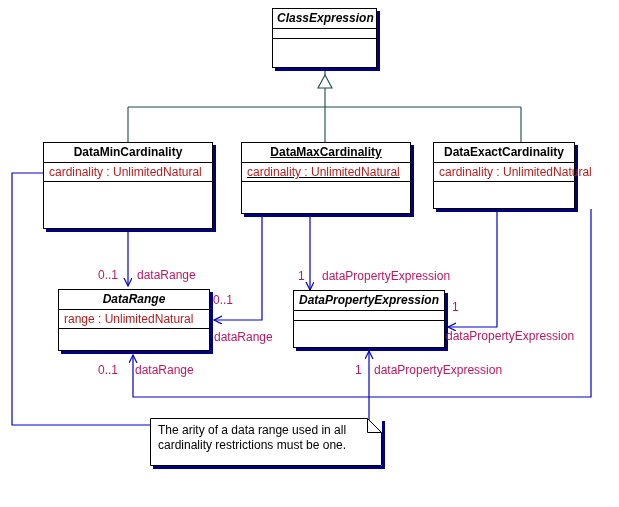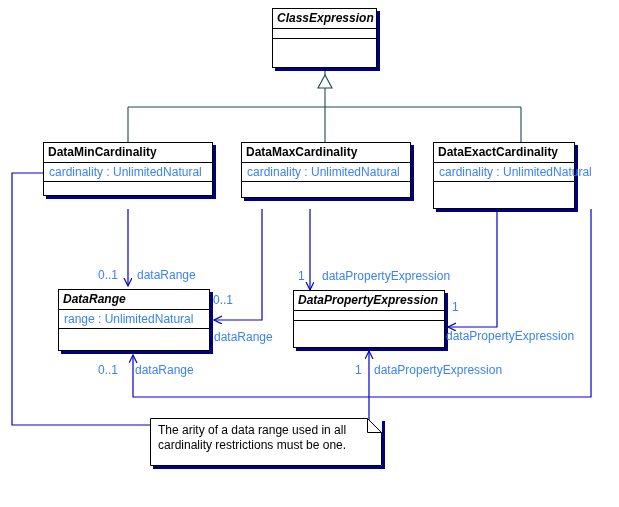--- a/index.html
+++ b/index.html
@@ -14,32 +14,33 @@
   
   .uml-class{
     position:absolute;
     background:#ffffff;
     border:1px solid #000000;
     box-shadow:3px 3px 0 0 #000080;
     box-sizing:border-box;
     z-index:5;
   }
   .uml-name{
+    text-align:center;
     font-size:12px;
     font-weight:bold;
     color:#000000;
     padding:3px 4px 3px 4px;
     border-bottom:1px solid #000000;
     line-height:13px;
     white-space:nowrap;
   }
   .uml-name.abstract{font-style:italic;}
   .uml-attrs{
     font-size:12px;
-    color:#3b82f6;
+    color:#b91c1c;
     padding:2px 4px 2px 5px;
     border-bottom:1px solid #000000;
     line-height:14px;
     white-space:nowrap;
   }
   .uml-attrs.empty{padding:0;height:9px;}
   .uml-ops{
     height:100%;
     min-height:16px;
   }
@@ -57,21 +58,21 @@
     color:#000000;
     line-height:15px;
     padding:5px 8px;
     white-space:pre-line;
   }
 
   
   .lbl{
     position:absolute;
     font-size:12px;
-    color:#3b82f6;
+    color:#be185d;
     white-space:nowrap;
     line-height:12px;
     z-index:6;
   }
 </style>
 </head>
 <body>
 
 <div id="canvas">
 
@@ -112,27 +113,27 @@
       <path d="M44,173 L12,173 L12,425 L369,425 L369,351" marker-end="url(#arrowOpen)"></path>
     </g>
   </svg>
 
   <div class="uml-class" id="box-class-expression" style="left:272px;top:8px;width:105px;height:60px;">
     <div class="uml-name abstract">ClassExpression</div>
     <div class="uml-attrs empty"></div>
     <div class="uml-ops"></div>
   </div>
 
-  <div class="uml-class" id="box-data-min-cardinality" style="left:43px;top:142px;width:170px;height:54px;">
+  <div class="uml-class" id="box-data-min-cardinality" style="left:43px;top:142px;width:170px;height:87px;">
     <div class="uml-name">DataMinCardinality</div>
     <div class="uml-attrs">cardinality : UnlimitedNatural</div>
     <div class="uml-ops"></div>
   </div>
 
-  <div class="uml-class" id="box-data-max-cardinality" style="left:241px;top:142px;width:170px;height:56px;">
+  <div class="uml-class" id="box-data-max-cardinality" style="left:241px;top:142px;width:170px;height:72px;text-decoration:underline;">
     <div class="uml-name">DataMaxCardinality</div>
     <div class="uml-attrs">cardinality : UnlimitedNatural</div>
     <div class="uml-ops"></div>
   </div>
 
   <div class="uml-class" id="box-data-exact-cardinality" style="left:433px;top:142px;width:142px;height:67px;">
     <div class="uml-name">DataExactCardinality</div>
     <div class="uml-attrs">cardinality : UnlimitedNatural</div>
     <div class="uml-ops"></div>
   </div>

